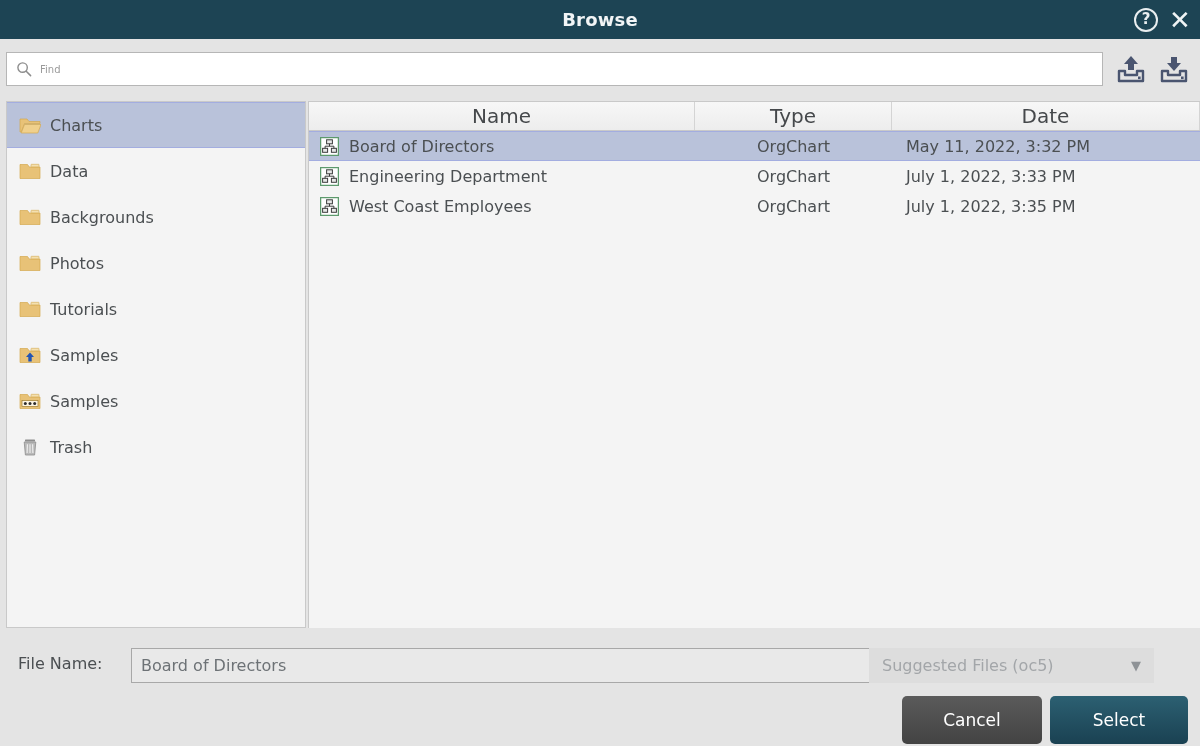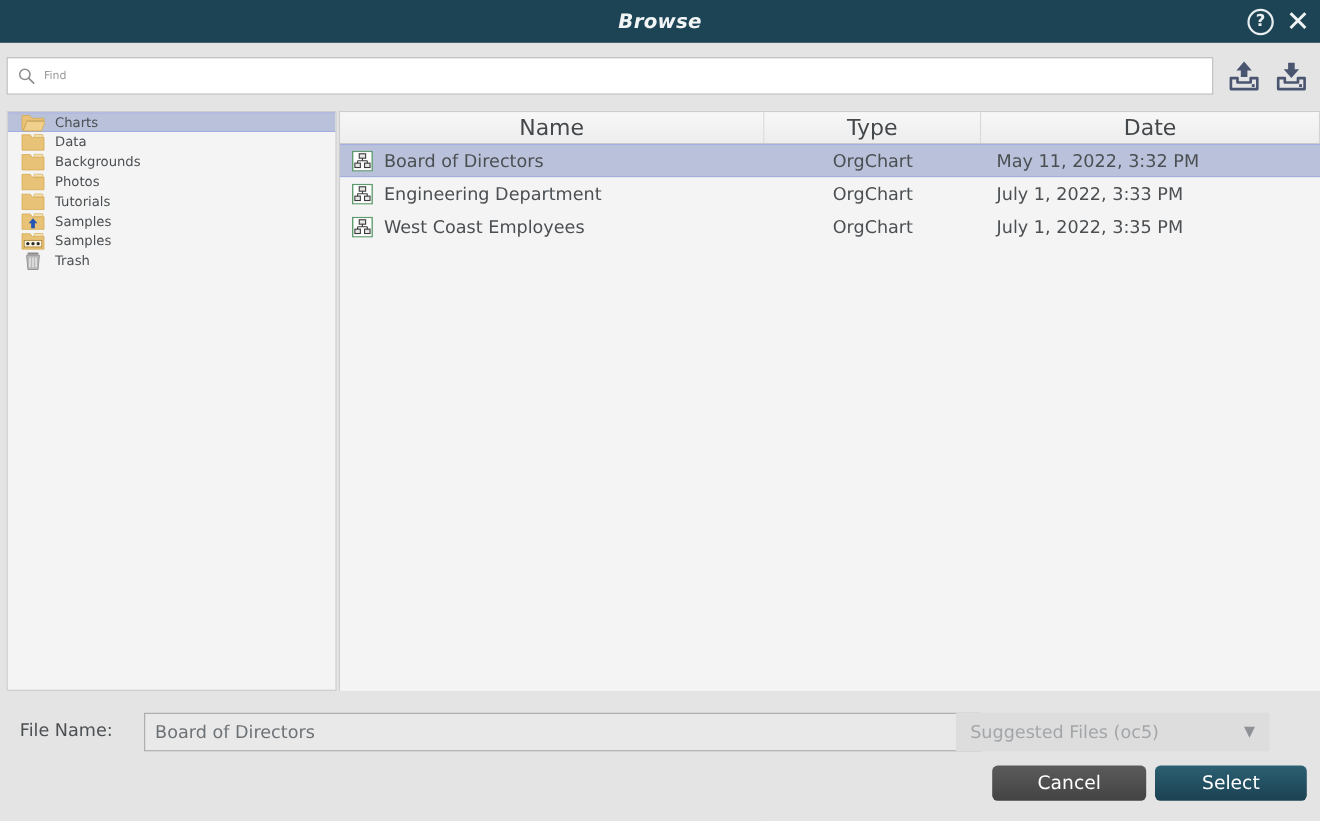--- a/index.html
+++ b/index.html
@@ -10,21 +10,21 @@
     overflow: hidden;
   }
 
   
   .titlebar {
     position: absolute; left: 0; top: 0; width: 1200px; height: 39px;
     background: #1d4454;
     display: flex; align-items: center; justify-content: center;
   }
   .titlebar-title {
-    color: #f2f5f6; font-size: 18px; font-weight: bold; letter-spacing: .2px; font-style: italic;
+    color: #f2f5f6; font-size: 18px; font-weight: bold; letter-spacing: .2px;
   }
   .titlebar-actions {
     position: absolute; right: 8px; top: 0; height: 39px;
     display: flex; align-items: center; gap: 10px;
   }
   .icon-btn { cursor: pointer; display: flex; align-items: center; justify-content: center; }
   .help-circle {
     width: 24px; height: 24px; border: 2px solid #e9eef0; border-radius: 50%;
     color: #e9eef0; font-size: 15px; font-weight: bold;
     display: flex; align-items: center; justify-content: center; line-height: 1;
@@ -50,22 +50,22 @@
     position: absolute; left: 1115px; top: 12px; width: 80px; height: 36px;
     display: flex; align-items: center; gap: 11px;
   }
 
   
   .sidebar {
     position: absolute; left: 6px; top: 101px; width: 300px; height: 527px;
     background: #f4f4f4; border: 1px solid #c9c9c9; overflow: hidden;
   }
   .side-item {
-    height: 18px; display: flex; align-items: center; padding-left: 12px;
-    font-size: 12px; color: #4b4f52; cursor: pointer;
+    height: 46px; display: flex; align-items: center; padding-left: 12px;
+    font-size: 16px; color: #4b4f52; cursor: pointer;
   }
   .side-item.selected { background: #b9c2da; border-top: 1px solid #a3ade0; border-bottom: 1px solid #a3ade0; }
   .side-ico { width: 22px; height: 20px; flex: 0 0 22px; margin-right: 9px; position: relative; }
 
   .filepanel {
     position: absolute; left: 308px; top: 101px; width: 892px; height: 527px;
     background: #f4f4f4; border-top: 1px solid #c9c9c9; border-left: 1px solid #c9c9c9;
     overflow: hidden;
   }
   .colhead { display: flex; height: 29px; background: #f1f1f1; border-bottom: 1px solid #c9c9c9; }
@@ -107,21 +107,21 @@
   }
   .fn-select {
     position: absolute; left: 869px; top: 648px; width: 285px; height: 35px;
     background: #dddddd; border: none;
     display: flex; align-items: center; padding: 0 13px;
     font-size: 16px; color: #a3a6a9; justify-content: space-between;
     cursor: pointer;
   }
   .chev { font-size: 13px; color: #8e9296; }
   .btn {
-    position: absolute; height: 32px; border-radius: 5px;
+    position: absolute; height: 48px; border-radius: 5px;
     display: flex; align-items: center; justify-content: center;
     font-size: 17px; color: #ffffff; cursor: pointer;
   }
   .btn-cancel {
     left: 902px; top: 696px; width: 140px;
     background: linear-gradient(#5b5b5b, #434343);
   }
   .btn-select {
     left: 1050px; top: 696px; width: 138px;
     background: linear-gradient(#2c6072, #1a4152);

